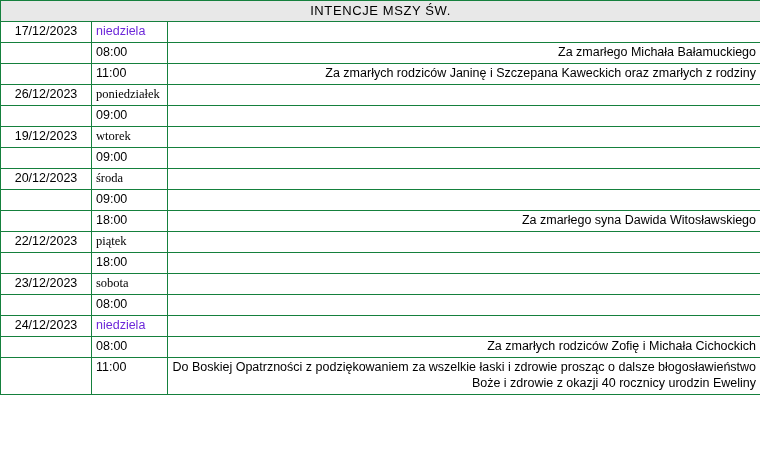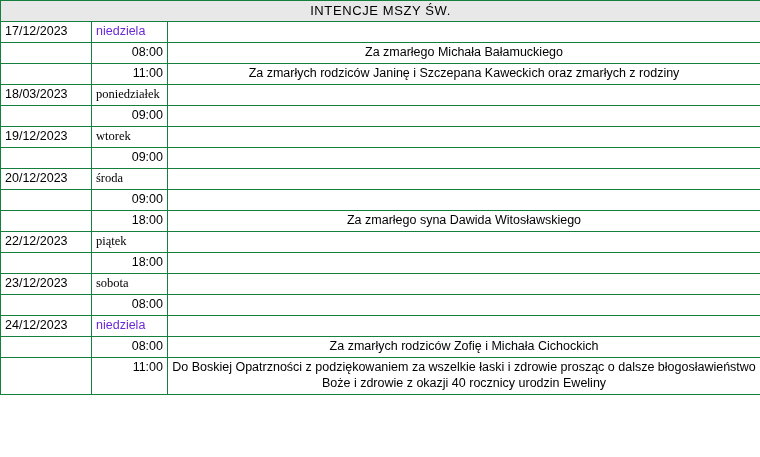--- a/index.html
+++ b/index.html
@@ -43,36 +43,36 @@
   .title-cell {
     text-align: center;
     font-weight: bold;
     font-size: 13px;
     letter-spacing: 0.6px;
     background: #e8e8e8 !important;
     height: 23px;
     padding-top: 3px;
   }
   .date-cell {
-    text-align: left;
+    text-align: center;
     white-space: nowrap;
   }
   .day-sunday {
     color: #6d28d9;
   }
   .day-normal {
     color: #000000;
     font-family: Liberation Serif, serif;
   }
   .time-cell {
-    text-align: right;
+    text-align: left;
     white-space: nowrap;
   }
   .intent-cell {
-    text-align: center;
+    text-align: right;
     word-wrap: break-word;
   }
 </style>
 </head>
 <body>
 
 <div class="sheet">
   <table class="intentions">
     <colgroup>
       <col class="c-date">
@@ -94,21 +94,21 @@
           <td class="date-cell"></td>
           <td class="time-cell">08:00</td>
           <td class="intent-cell">Za zmarłego Michała Bałamuckiego</td>
         </tr>
         <tr>
           <td class="date-cell"></td>
           <td class="time-cell">11:00</td>
           <td class="intent-cell">Za zmarłych rodziców Janinę i Szczepana Kaweckich oraz zmarłych z rodziny</td>
         </tr>
         <tr>
-          <td class="date-cell">18/03/2023</td>
+          <td class="date-cell">26/12/2023</td>
           <td class="day-cell day-normal">poniedziałek</td>
           <td class="intent-cell"></td>
         </tr>
         <tr>
           <td class="date-cell"></td>
           <td class="time-cell">09:00</td>
           <td class="intent-cell"></td>
         </tr>
         <tr>
           <td class="date-cell">19/12/2023</td>

